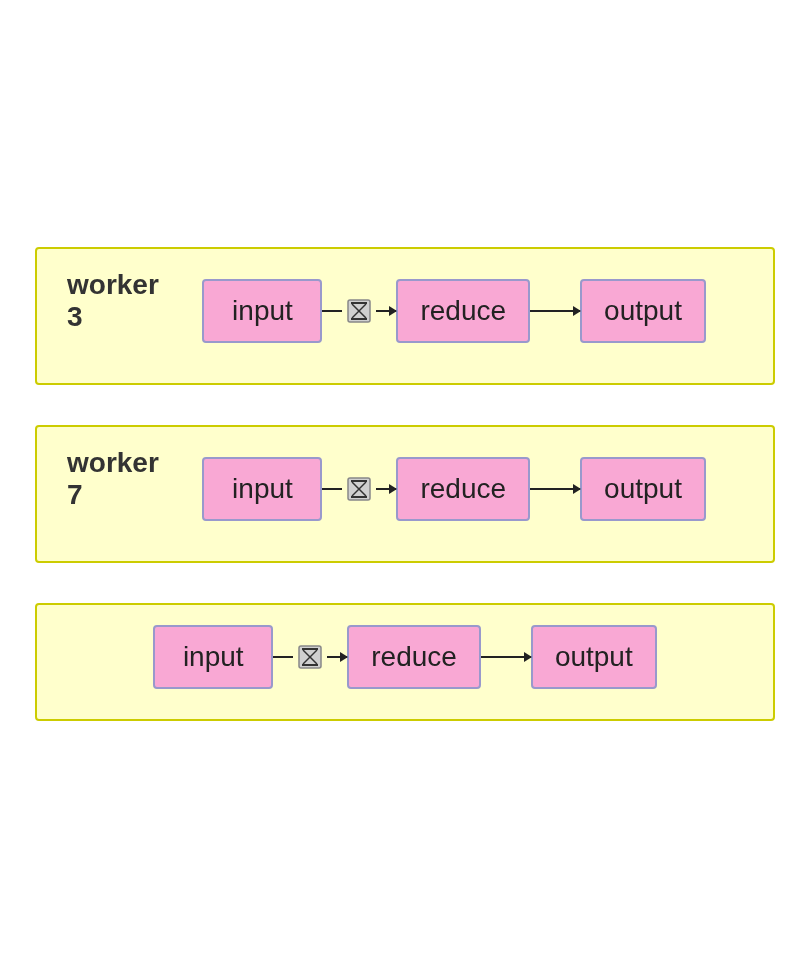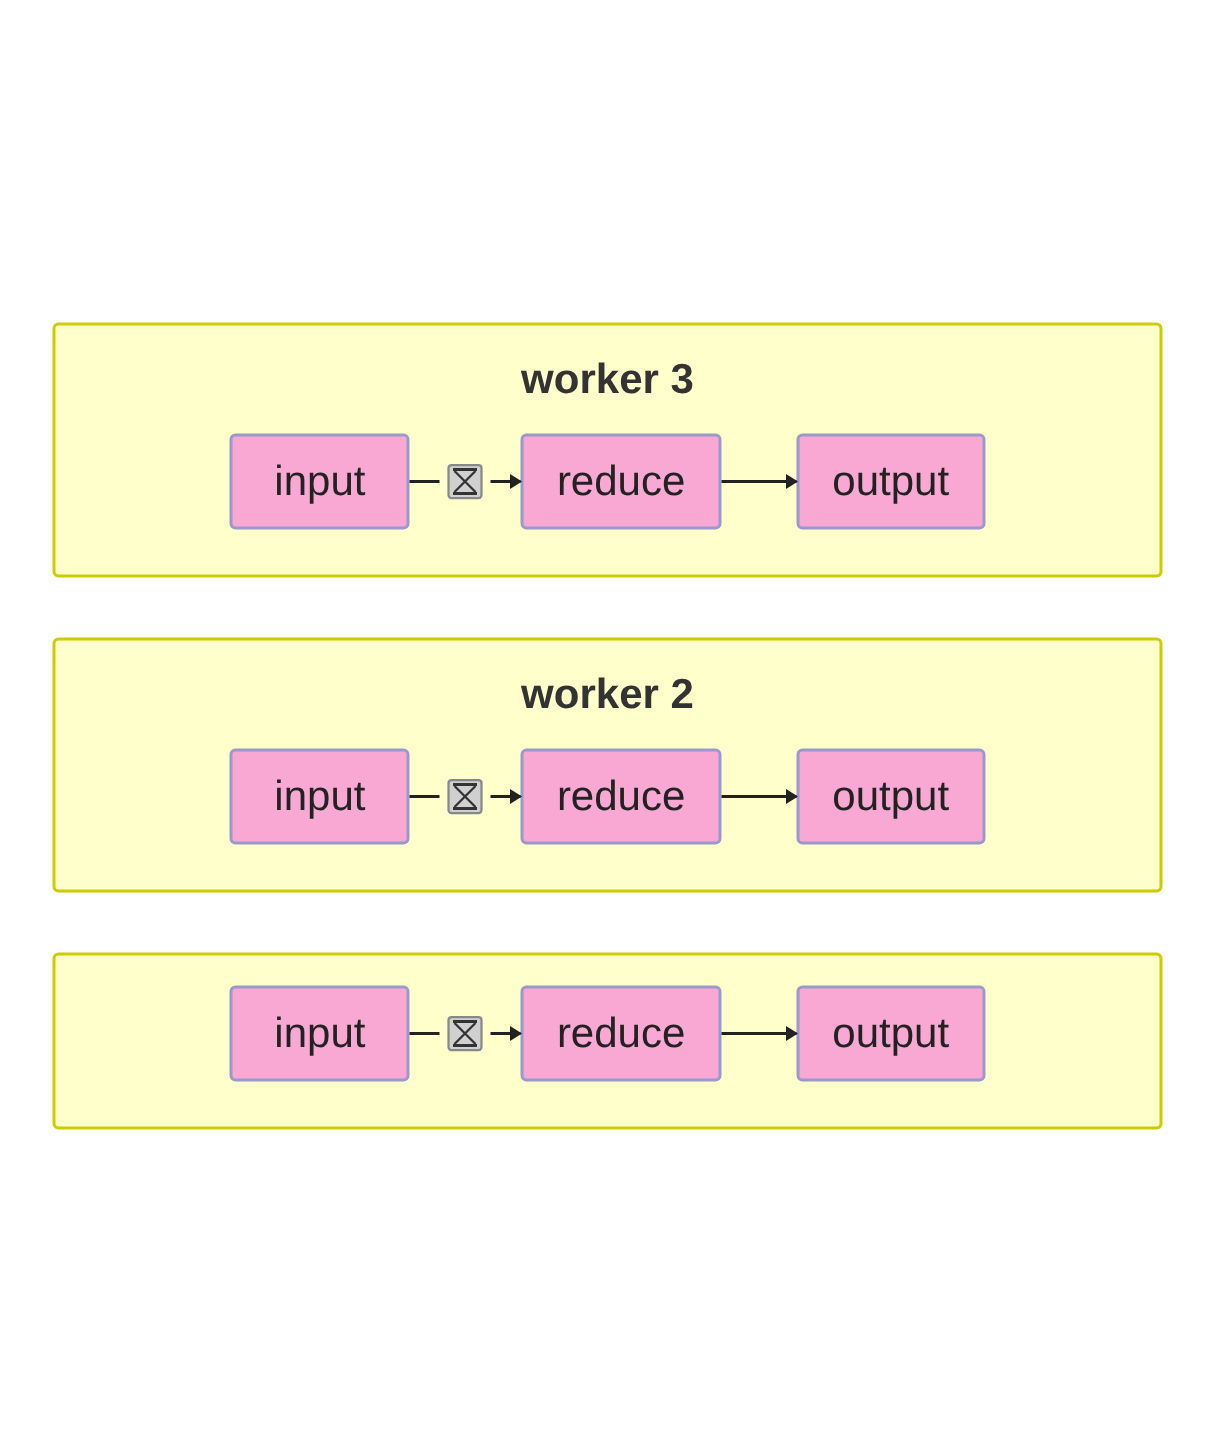--- a/index.html
+++ b/index.html
@@ -17,21 +17,21 @@
       padding: 30px 20px;
     }
 
     .worker-container {
       width: 740px;
       background: #ffffcc;
       border: 2px solid #cccc00;
       border-radius: 4px;
       padding: 20px 30px 30px 30px;
       display: flex;
-      flex-direction: column;
+      flex-direction: row;
       align-items: center;
       justify-content: space-between;
     }
 
     .worker-title {
       font-size: 28px;
       font-weight: bold;
       color: #333;
       margin-bottom: 20px;
     }
@@ -134,21 +134,21 @@
 
     <div class="arrow-simple">
       <div class="line-seg line-seg-end" style="width:50px;"></div>
     </div>
 
     <div class="node-box">output</div>
   </div>
 </div>
 
 <div class="worker-container">
-  <div class="worker-title">worker 2</div>
+  <div class="worker-title">worker 7</div>
   <div class="pipeline">
     <div class="node-box">input</div>
 
     <div class="arrow-with-hourglass">
       <div class="line-seg line-seg-short"></div>
       <div class="hourglass-icon">
         <svg class="hourglass-svg" viewBox="0 0 30 30" xmlns="http://www.w3.org/2000/svg">
           <rect x="4" y="4" width="22" height="22" fill="#d0d0d0" stroke="#888" stroke-width="1.5" rx="2"></rect>
           <line x1="8" y1="8" x2="22" y2="22" stroke="#333" stroke-width="1.5"></line>
           <line x1="22" y1="8" x2="8" y2="22" stroke="#333" stroke-width="1.5"></line>

